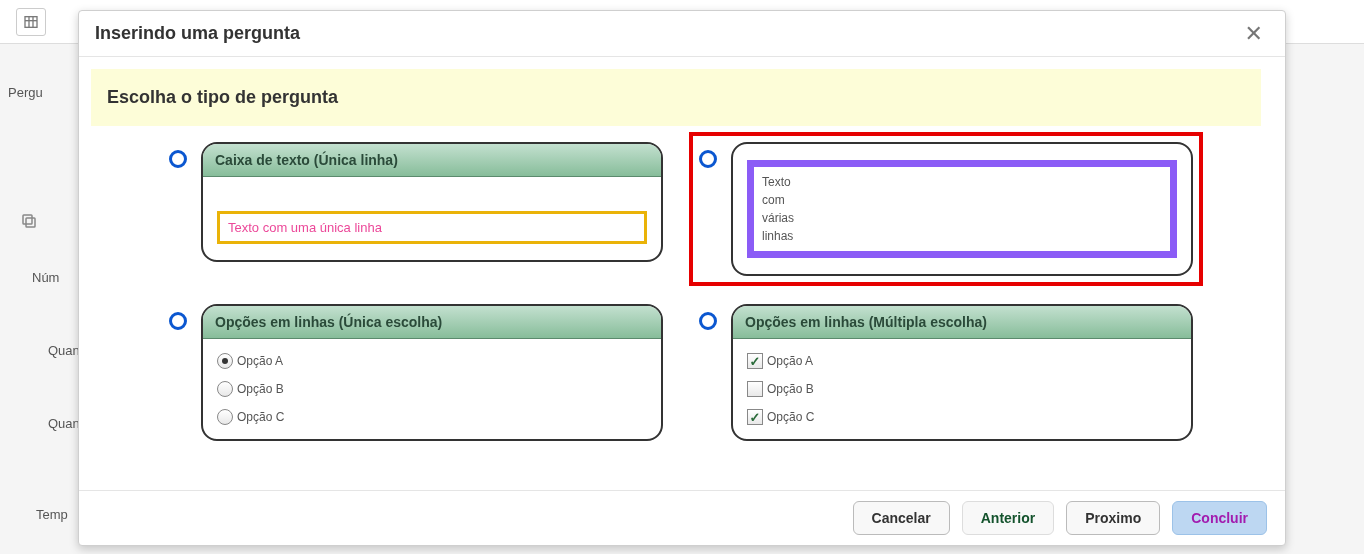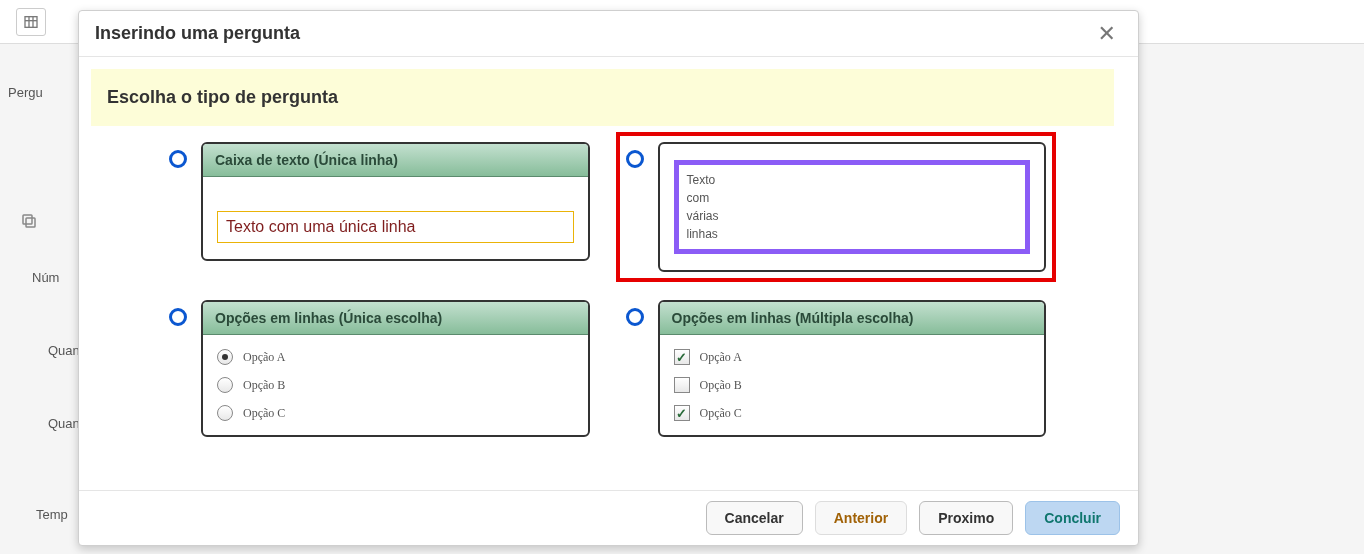--- a/index.html
+++ b/index.html
@@ -48,21 +48,21 @@
       top: 212px;
       color: #777;
     }
     .back-copy svg { width: 18px; height: 18px; stroke:#888; }
 
     
     .modal {
       position: absolute;
       left: 78px;
       top: 10px;
-      width: 1061px;
+      width: 1208px;
       height: 536px;
       background: #fff;
       border: 1px solid #cfcfcf;
       border-radius: 4px;
       box-shadow: 0 3px 10px rgba(0,0,0,0.2);
       display: flex;
       flex-direction: column;
     }
     .modal-header {
       height: 46px;
@@ -127,60 +127,60 @@
       height: 18px;
       border: 3px solid #0b57d0;
       border-radius: 50%;
       flex-shrink: 0;
       margin-top: 8px;
       cursor: pointer;
     }
     .card {
       flex: 1;
       border: 2px solid #333;
-      border-radius: 6px;
+      border-radius: 16px;
       overflow: hidden;
       background: #fff;
     }
     .card-header {
       background: linear-gradient(to bottom, #c3e0cf 0%, #87bd9a 100%);
       padding: 8px 12px;
       font-weight: bold;
       color: #2a4a39;
       font-size: 14px;
       border-bottom: 1px solid #5b8a6d;
     }
     .card-body {
       padding: 16px 14px;
       min-height: 80px;
     }
     .single-input {
       width: 100%;
-      border: 1px solid #eab308;
+      border: 3px solid #eab308;
       padding: 6px 8px;
       font-family: Verdana, sans-serif;
-      font-size: 16px;
-      color: #7f1d1d;
+      font-size: 13px;
+      color: #ec4899;
       margin-top: 18px;
     }
     .multi-text {
-      border: 5px solid #8b5cf6;
+      border: 7px solid #8b5cf6;
       padding: 6px 8px;
       font-family: Verdana, sans-serif;
       font-size: 12px;
       color: #555;
       line-height: 1.5;
       white-space: pre-line;
     }
     .opt-row {
       display: flex;
       align-items: center;
-      gap: 10px;
+      gap: 4px;
       padding: 6px 0;
-      font-family: Liberation Serif, serif;
+      font-family: Liberation Sans, sans-serif;
       font-size: 12px;
       color: #555;
       text-align: right;
     }
     .fake-radio {
       width: 16px; height: 16px;
       border: 1px solid #888;
       border-radius: 50%;
       display: flex;
       align-items: center;
@@ -220,28 +220,28 @@
       padding: 8px 18px;
       border: 1px solid #bbb;
       border-radius: 6px;
       background: #f8f8f8;
       font-size: 14px;
       font-weight: bold;
       color: #333;
       cursor: pointer;
     }
     .btn.disabled {
-      color: #a16207;
+      color: #14532d;
       border-color: #ddd;
       cursor: default;
     }
     .btn.primary {
       background: #bdd7f2;
       border-color: #9cc2e8;
-      color: #0f766e;
+      color: #a21caf;
     }
   </style>
 </head>
 <body>
 
 <div class="back-toolbar">
   <div class="back-icon-box">
     <svg viewBox="0 0 24 24" fill="none" stroke-width="2">
         <rect x="3" y="4" width="18" height="16"></rect>
         <line x1="3" y1="10" x2="21" y2="10"></line>

